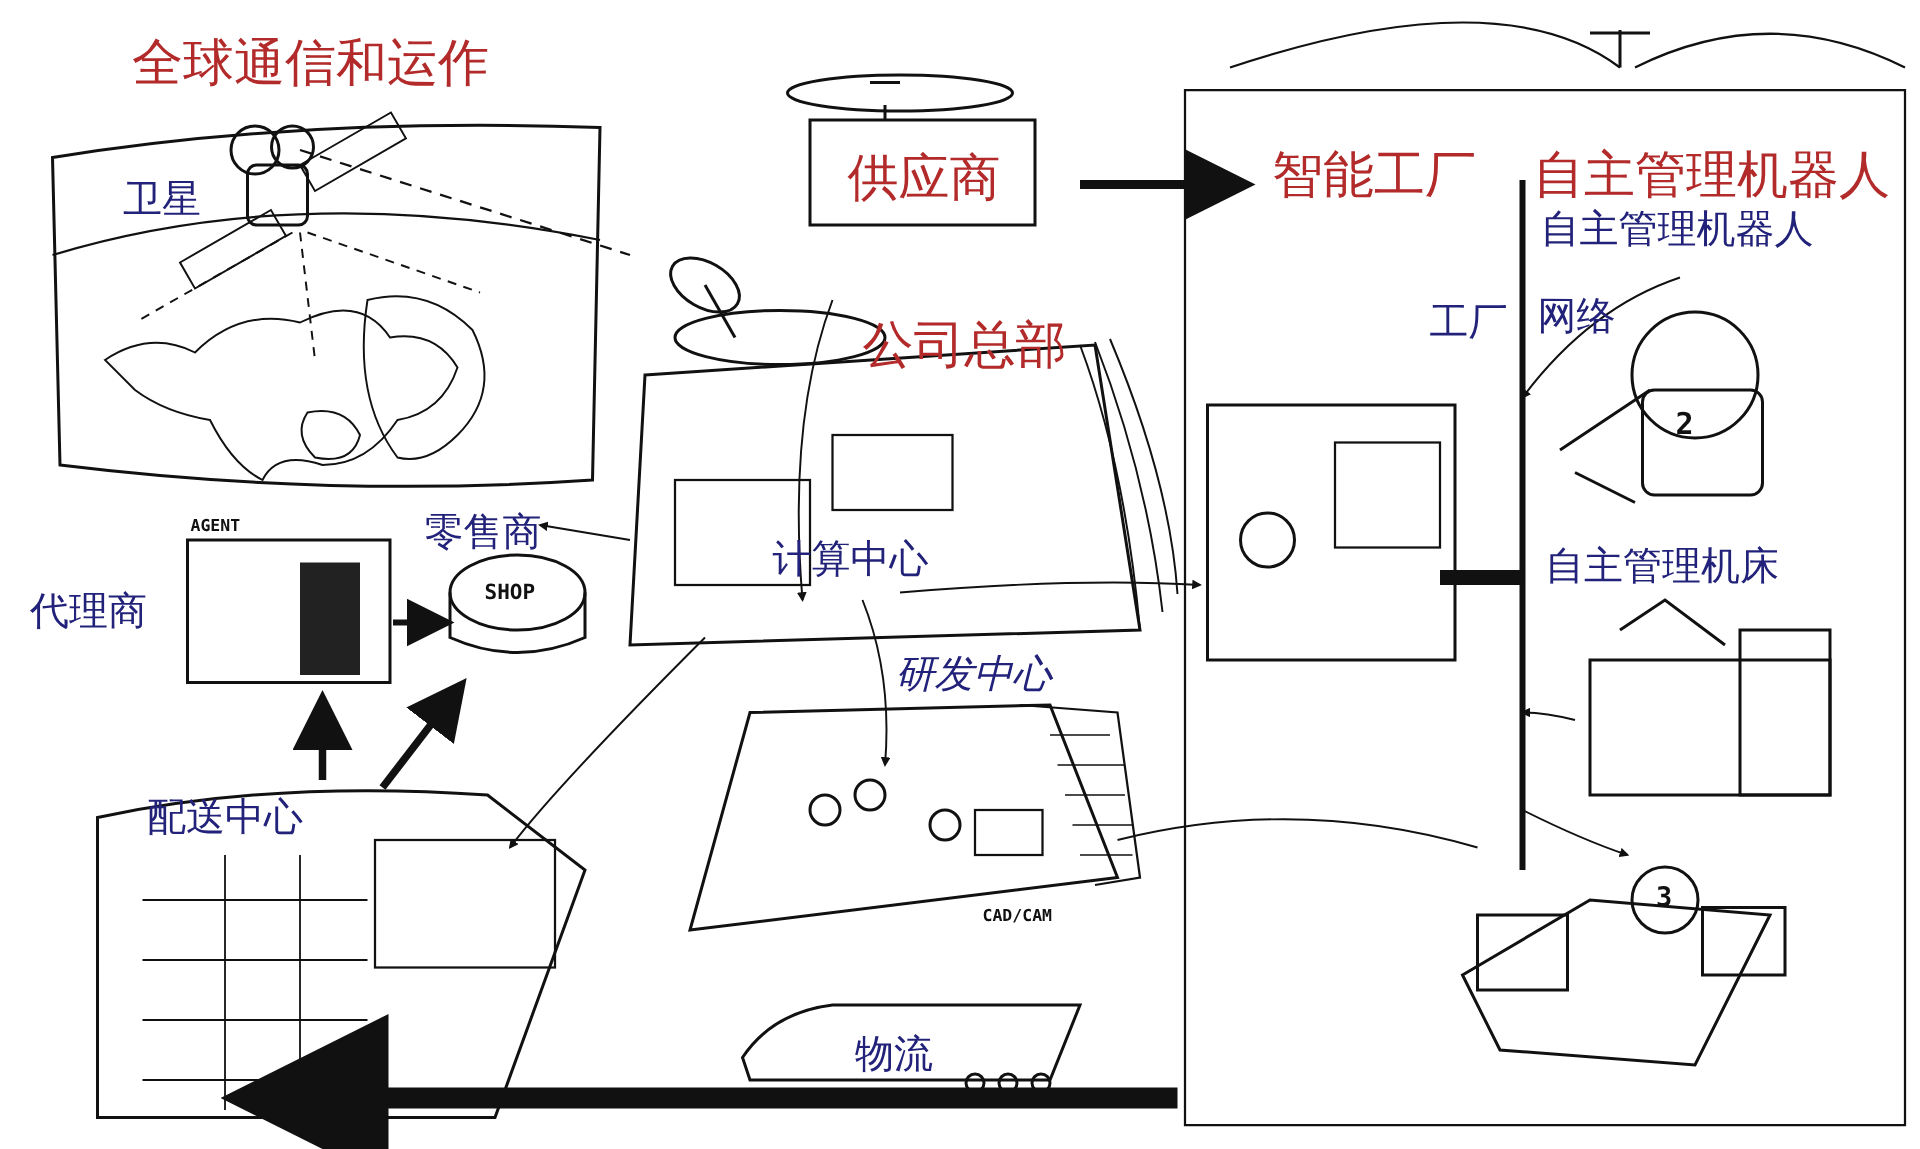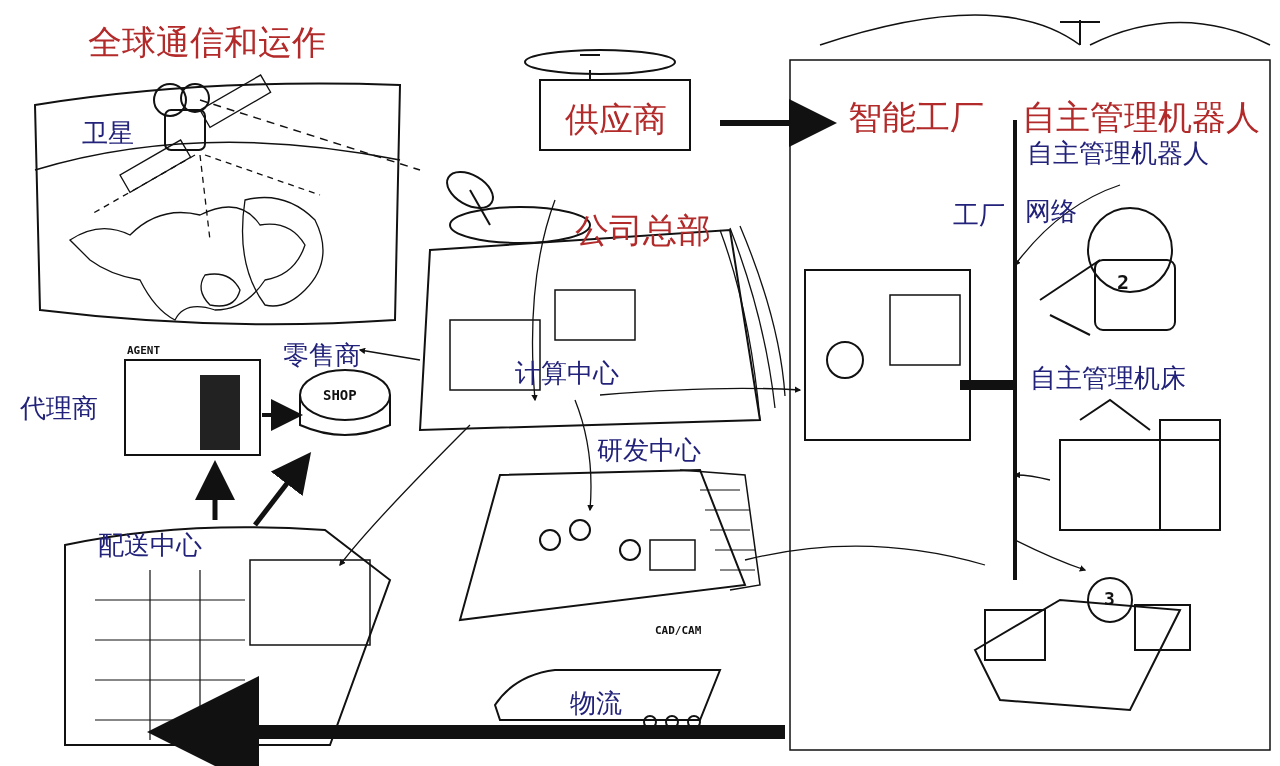--- a/index.html
+++ b/index.html
@@ -130,31 +130,31 @@
       </g>
       <line x1="785" y1="732" x2="175" y2="732" stroke-width="14" marker-end="url(#ah)"></line>
     </g>
   </svg>
 
   <div class="lbl red" style="left:88px;top:25px;">全球通信和运作</div>
   <div class="lbl blue" style="left:82px;top:120px;">卫星</div>
   <div class="lbl red" style="left:565px;top:102px;">供应商</div>
   <div class="lbl red" style="left:575px;top:213px;">公司总部</div>
   <div class="lbl blue" style="left:515px;top:360px;">计算中心</div>
-  <div class="lbl blue" style="left:597px;top:437px;">研发中心</div>
+  <div class="lbl blue" style="left:597px;top:437px;font-style:italic;">研发中心</div>
   <div class="lbl blue" style="left:283px;top:342px;">零售商</div>
   <div class="lbl blue" style="left:20px;top:395px;">代理商</div>
   <div class="lbl blue" style="left:98px;top:532px;">配送中心</div>
   <div class="lbl blue" style="left:570px;top:690px;background:#fff;">物流</div>
   <div class="lbl red" style="left:848px;top:100px;">智能工厂</div>
   <div class="lbl red" style="left:1022px;top:100px;">自主管理机器人</div>
   <div class="lbl blue" style="left:1027px;top:140px;">自主管理机器人</div>
   <div class="lbl blue" style="left:953px;top:187px;margin-top:15px;">工厂</div>
   <div class="lbl blue" style="left:1025px;top:198px;">网络</div>
   <div class="lbl blue" style="left:1030px;top:365px;">自主管理机床</div>
 
   <div class="lbl small" style="left:127px;top:345px;">AGENT</div>
   <div class="lbl small" style="left:323px;top:388px;font-size:14px;">SHOP</div>
-  <div class="lbl small" style="left:655px;top:605px;margin-top:20px;">CAD/CAM</div>
+  <div class="lbl small" style="left:655px;top:605px;">CAD/CAM</div>
   <div class="lbl small" style="left:1117px;top:272px;font-size:20px;">2</div>
   <div class="lbl small" style="left:1104px;top:590px;font-size:18px;">3</div>
 
 </div>
 
 </body></html>

